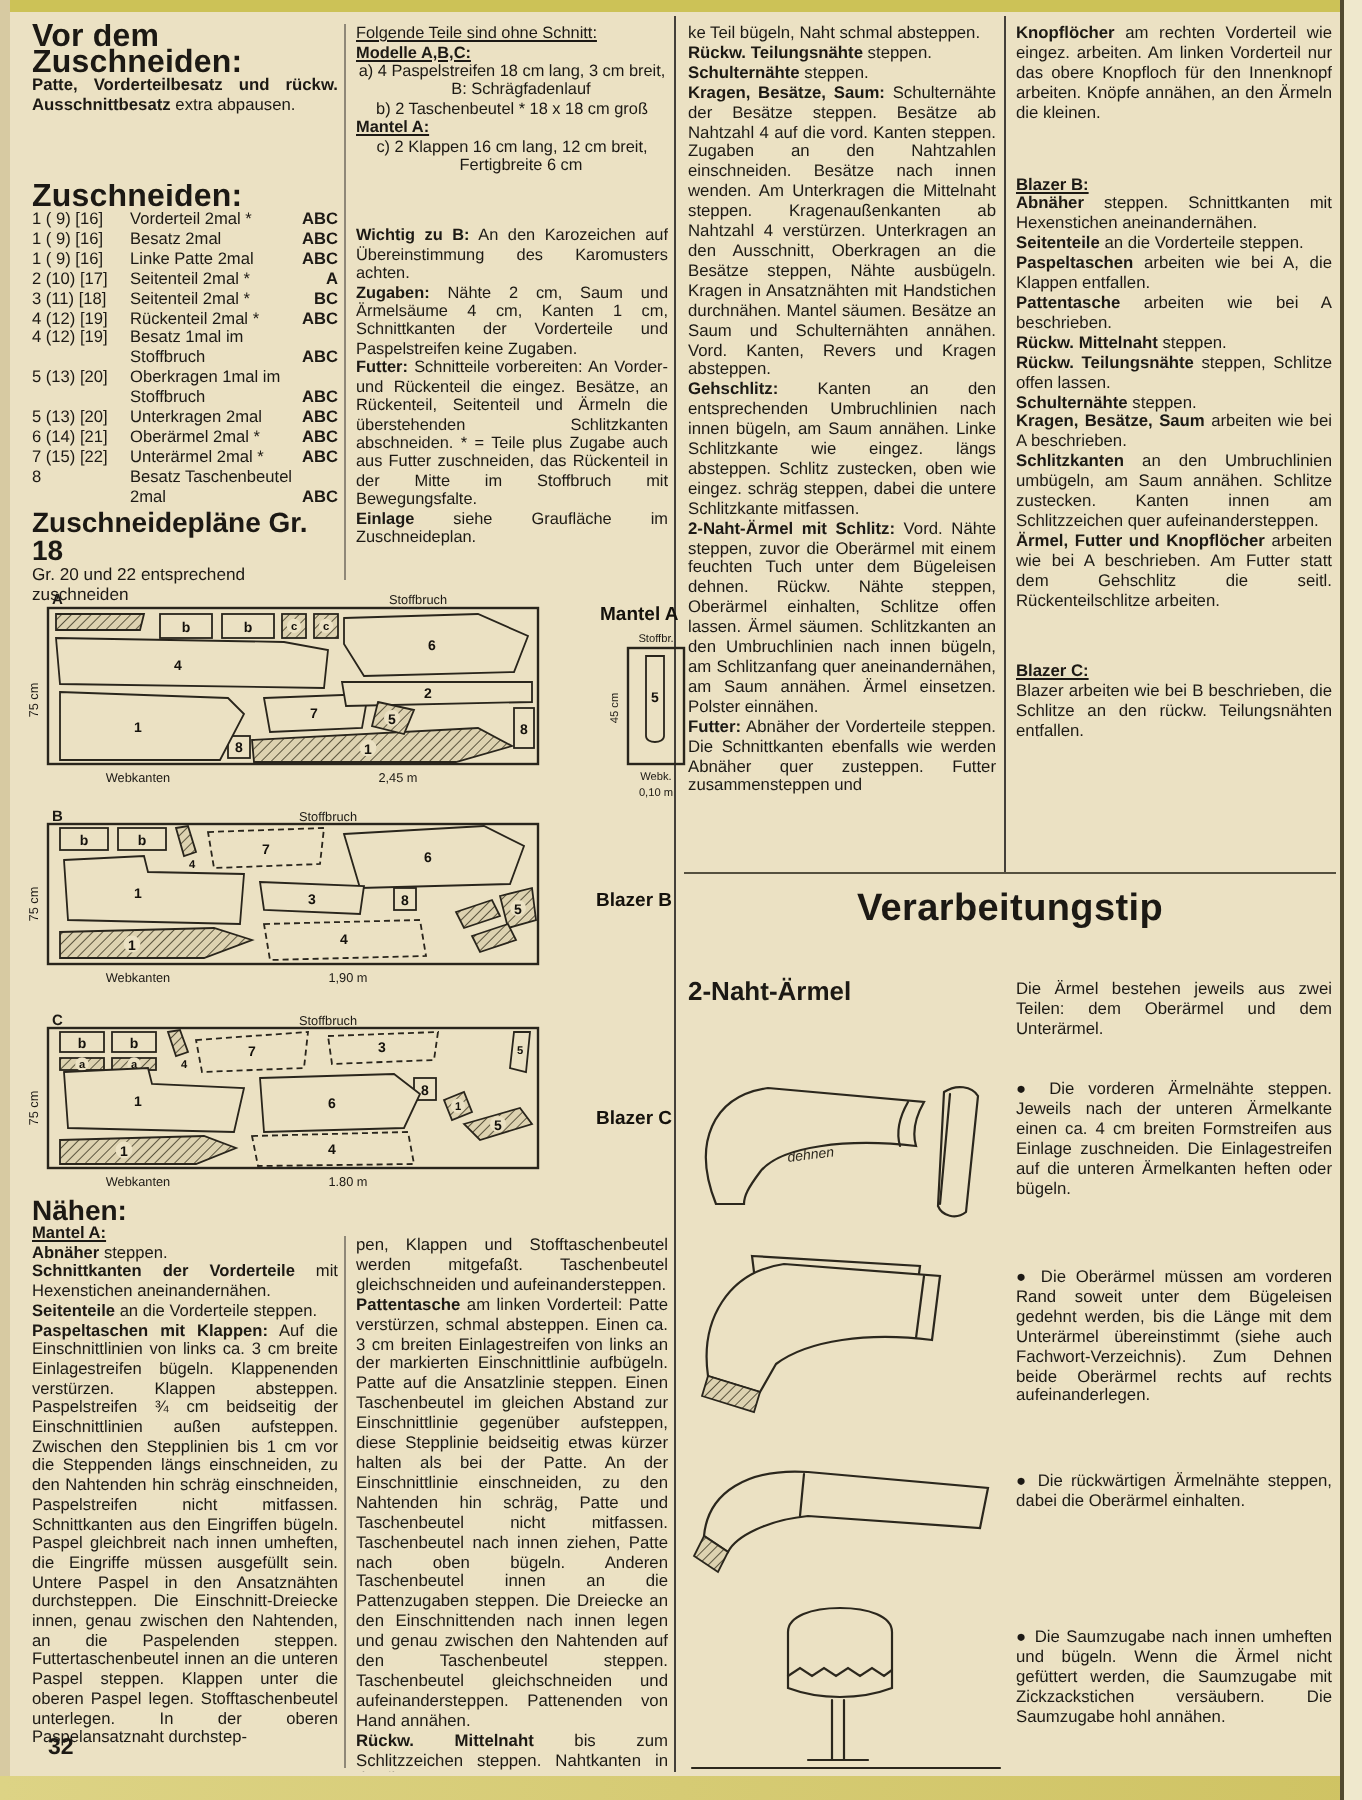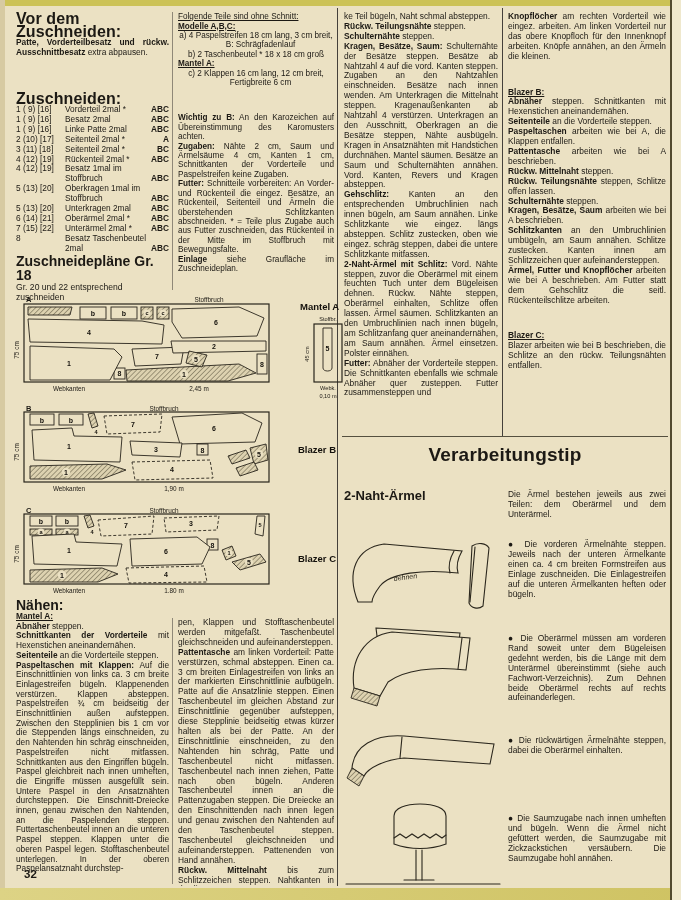--- a/index.html
+++ b/index.html
@@ -322,21 +322,21 @@
 
 <div class="col" style="left:344px;top:12px;width:154px;height:420px">
   <div>
 
   <p class="para"><span>ke Teil bügeln, Naht schmal absteppen.</span></p>
       <p class="para"><b>Rückw. Teilungsnähte</b><span> steppen.</span></p>
       <p class="para"><b>Schulternähte</b><span> steppen.</span></p>
       <p class="para"><b>Kragen, Besätze, Saum:</b><span> Schulternähte der Besätze steppen. Besätze ab Nahtzahl 4 auf die vord. Kanten steppen. Zugaben an den Nahtzahlen einschneiden. Besätze nach innen wenden. Am Unterkragen die Mittelnaht steppen. Kragenaußenkanten ab Nahtzahl 4 verstürzen. Unterkragen an den Ausschnitt, Oberkragen an die Besätze steppen, Nähte ausbügeln. Kragen in Ansatznähten mit Handstichen durchnähen. Mantel säumen. Besätze an Saum und Schulternähten annähen. Vord. Kanten, Revers und Kragen absteppen.</span></p>
       <p class="para"><b>Gehschlitz:</b><span> Kanten an den entsprechenden Umbruchlinien nach innen bügeln, am Saum annähen. Linke Schlitzkante wie eingez. längs absteppen. Schlitz zustecken, oben wie eingez. schräg steppen, dabei die untere Schlitzkante mitfassen.</span></p>
       <p class="para"><b>2-Naht-Ärmel mit Schlitz:</b><span> Vord. Nähte steppen, zuvor die Oberärmel mit einem feuchten Tuch unter dem Bügeleisen dehnen. Rückw. Nähte steppen, Oberärmel einhalten, Schlitze offen lassen. Ärmel säumen. Schlitzkanten an den Umbruchlinien nach innen bügeln, am Schlitzanfang quer aneinandernähen, am Saum annähen. Ärmel einsetzen. Polster einnähen.</span></p>
-      <p class="para"><b>Futter:</b><span> Abnäher der Vorderteile steppen. Die Schnittkanten ebenfalls wie schmale Abnäher quer zusteppen. Futter zusammensteppen und</span></p>
+      <p class="para"><b>Futter:</b><span> Abnäher der Vorderteile steppen. Die Schnittkanten ebenfalls wie werden Abnäher quer zusteppen. Futter zusammensteppen und</span></p>
     </div>
 </div>
 
 <div class="col" style="left:508px;top:12px;width:158px;height:420px">
   <div>
 
       <p class="para"><b>Knopflöcher</b><span> am rechten Vorderteil wie eingez. arbeiten. Am linken Vorderteil nur das obere Knopfloch für den Innenknopf arbeiten. Knöpfe annähen, an den Ärmeln die kleinen.</span></p>
       <p class="para ulead gap"><b>Blazer B:</b></p>
       <p class="para"><b>Abnäher</b><span> steppen. Schnittkanten mit Hexenstichen aneinandernähen.</span></p>
       <p class="para"><b>Seitenteile</b><span> an die Vorderteile steppen.</span></p>

